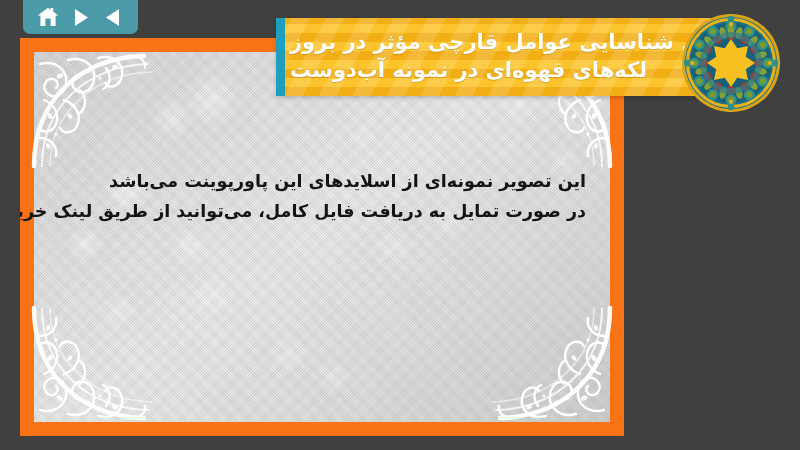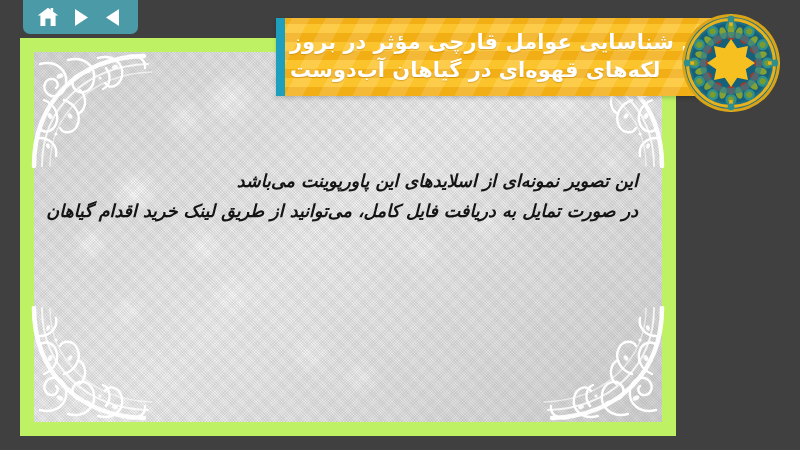--- a/index.html
+++ b/index.html
@@ -43,26 +43,25 @@
     justify-content: center;
     cursor: pointer;
   }
   .nav-btn svg { display: block; }
 
   
   .slide {
     position: absolute;
     left: 20px;
     top: 38px;
-    width: 656px;
+    width: 604px;
     height: 398px;
-    background: #bef264;
+    background: #f97316;
     overflow: hidden;
     z-index: 10;
-    font-style: italic;
   }
 
   
   .slide-inner {
     position: absolute;
     left: 14px;
     top: 14px;
     right: 14px;
     bottom: 14px;
     background:
@@ -338,21 +337,21 @@
 
     <div class="body-text">
       <div class="body-line">این تصویر نمونه‌ای از اسلایدهای این پاورپوینت می‌باشد</div>
       <div class="body-line">در صورت تمایل به دریافت فایل کامل، می‌توانید از طریق لینک خرید اقدام گیاهان</div>
     </div>
 
   </div>
 
   <div class="title-band">
     <div class="title-line">کامل شناسایی عوامل قارچی مؤثر در بروز</div>
-    <div class="title-line">لکه‌های قهوه‌ای در گیاهان آب‌دوست</div>
+    <div class="title-line">لکه‌های قهوه‌ای در نمونه آب‌دوست</div>
   </div>
 
   <div class="medallion">
     <svg width="102" height="102" viewBox="0 0 102 102" aria-hidden="true">
       <circle cx="51" cy="51" r="49" fill="#d9a417"></circle>
       <circle cx="51" cy="51" r="46" fill="#1d6f86"></circle>
       <circle cx="51" cy="51" r="43.5" fill="none" stroke="#e8b21c" stroke-width="3"></circle>
       <circle cx="51" cy="51" r="40" fill="#17607a"></circle>
 
       <g>

